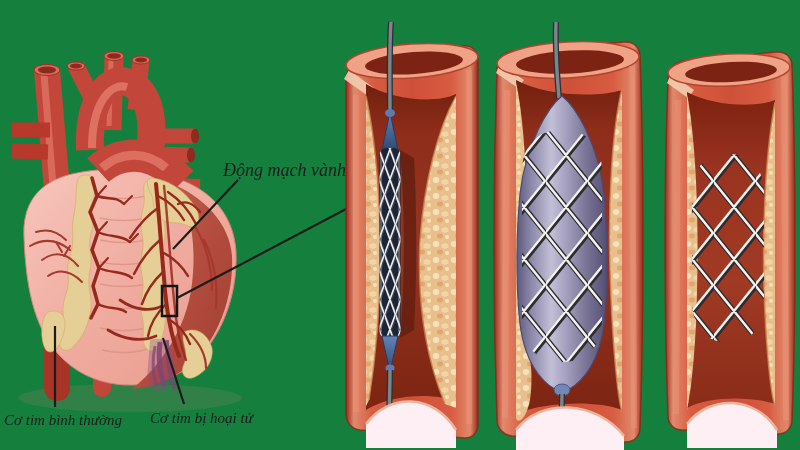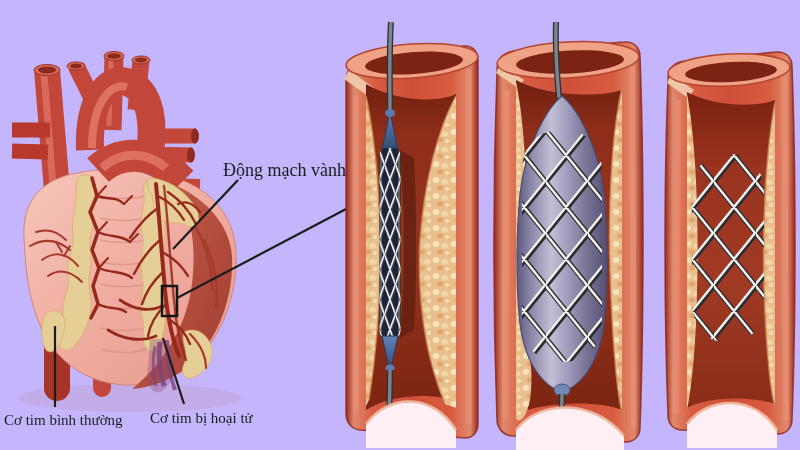--- a/index.html
+++ b/index.html
@@ -1,19 +1,20 @@
 <!DOCTYPE html>
 <html><head>
 <meta charset="utf-8">
 <style>
   html,body{margin:0;padding:0;}
   .stage{
     position:relative;width:800px;height:450px;overflow:hidden;
-    background:#c4b5fd;
+    background:#15803d;
     font-family:"Liberation Serif", serif;
+    font-style:italic;
   }
   .stage svg{position:absolute;left:0;top:0;}
   text.anno{font-family:"Liberation Serif", serif;fill:#1c1c1c;}
   text.anno.big{font-size:18px;}
   text.anno.small{font-size:15px;}
 </style>
 </head>
 <body>
 
 <div class="stage">

